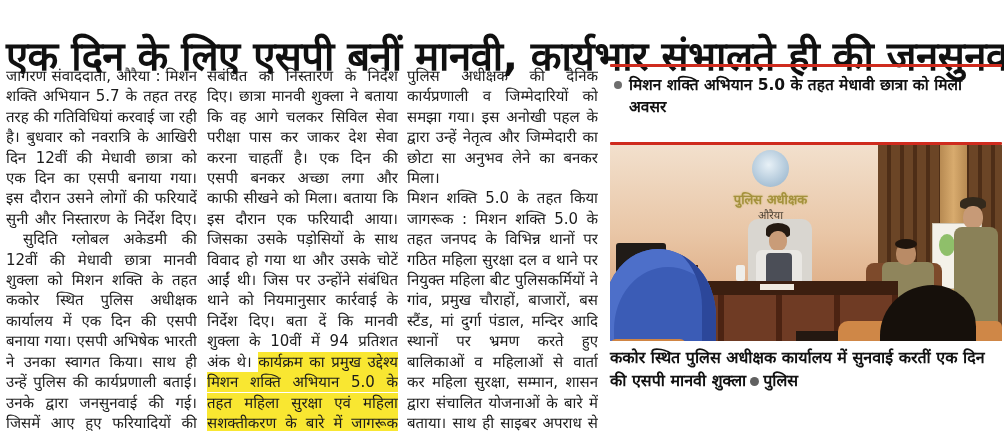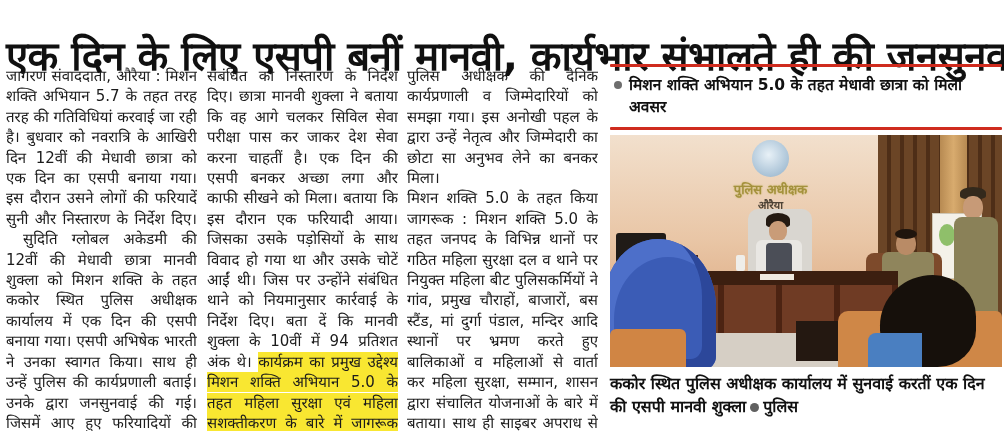--- a/index.html
+++ b/index.html
@@ -19,39 +19,39 @@
   .c1{left:6px;width:191px;}
   .c2{left:207px;width:191px;}
   .c3{left:407px;width:191px;}
   .lead,.subhead{font-weight:400;}
   .indent{text-indent:17px;}
   mark{background:#f9e731;color:inherit;padding:1px 0;}
 
   
   .panel{position:absolute;left:610px;top:64px;width:392px;}
   .rule{height:3px;background:#cf2b1e;border-radius:1px;}
-  .bullets{display:flex;gap:14px;padding:7px 2px 9px 4px;}
+  .bullets{display:flex;gap:14px;padding:7px 2px 24px 4px;}
   .bullet-item{display:flex;flex:1;gap:7px;font-weight:700;font-size:15.5px;line-height:22px;color:#111;}
   .dot{flex:0 0 auto;width:8px;height:8px;border-radius:50%;background:#6e6e6e;margin-top:7px;}
   .cap-dot{display:inline-block;width:9px;height:9px;border-radius:50%;background:#606060;margin:0 4px;}
   .caption{margin-top:5px;font-weight:700;font-size:16px;line-height:23px;color:#111;}
 
   
-  .photo{position:relative;margin-top:5px;width:392px;height:232px;overflow:hidden;
+  .photo{position:relative;width:392px;height:196px;overflow:hidden;
          background:linear-gradient(180deg,#f2e0cd 0%,#e9c6a6 45%,#e0b28c 70%);}
   .photo *{position:absolute;}
   .ph-wood{left:268px;top:0;width:124px;height:232px;
            background:repeating-linear-gradient(90deg,#6b4526 0 9px,#4e2e17 9px 13px);}
   .ph-wood-light{left:330px;top:0;width:27px;height:200px;
            background:linear-gradient(90deg,#b78a52,#d8ab6e,#b78a52);}
   .ph-emblem{left:142px;top:5px;width:37px;height:37px;border-radius:50%;
            background:radial-gradient(circle at 45% 40%,#e8f1f7,#a9c2d6 70%,#8fa8bf);}
   .ph-sign1{left:88px;top:45px;width:145px;text-align:center;font-size:13px;font-weight:700;
            color:#a4913d;text-shadow:0 0 2px #c8b86a;filter:blur(.4px);}
-  .ph-sign2{left:88px;top:62px;width:145px;text-align:center;font-size:11px;font-weight:700;color:#4e4336;}
+  .ph-sign2{left:88px;top:62px;width:145px;text-align:center;font-size:11px;font-weight:400;color:#4e4336;}
   .ph-board{left:322px;top:78px;width:48px;height:64px;background:#f4f1e9;border:1px solid #cfc6b4;}
   .ph-board i{display:block;position:absolute;border-radius:50%;}
   .ph-board .b1{left:6px;top:10px;width:16px;height:22px;background:#8fbf6a;}
   .ph-board .b2{left:22px;top:26px;width:16px;height:18px;background:#e08fae;}
   .ph-pw{left:344px;top:52px;width:48px;height:160px;}
   .ph-pw .beret{left:6px;top:0;width:26px;height:12px;background:#33291c;border-radius:60% 60% 30% 30%;}
   .ph-pw .face{left:9px;top:9px;width:20px;height:23px;background:#c79a77;border-radius:45%;}
   .ph-pw .torso{left:0;top:30px;width:44px;height:130px;background:#8a8158;border-radius:8px 8px 0 0;}
   .ph-chairL{left:138px;top:74px;width:64px;height:74px;background:#d9d6d0;border-radius:10px 10px 2px 2px;}
   .ph-sp-hair{left:156px;top:78px;width:24px;height:14px;background:#241a12;border-radius:50% 50% 20% 20%;}

